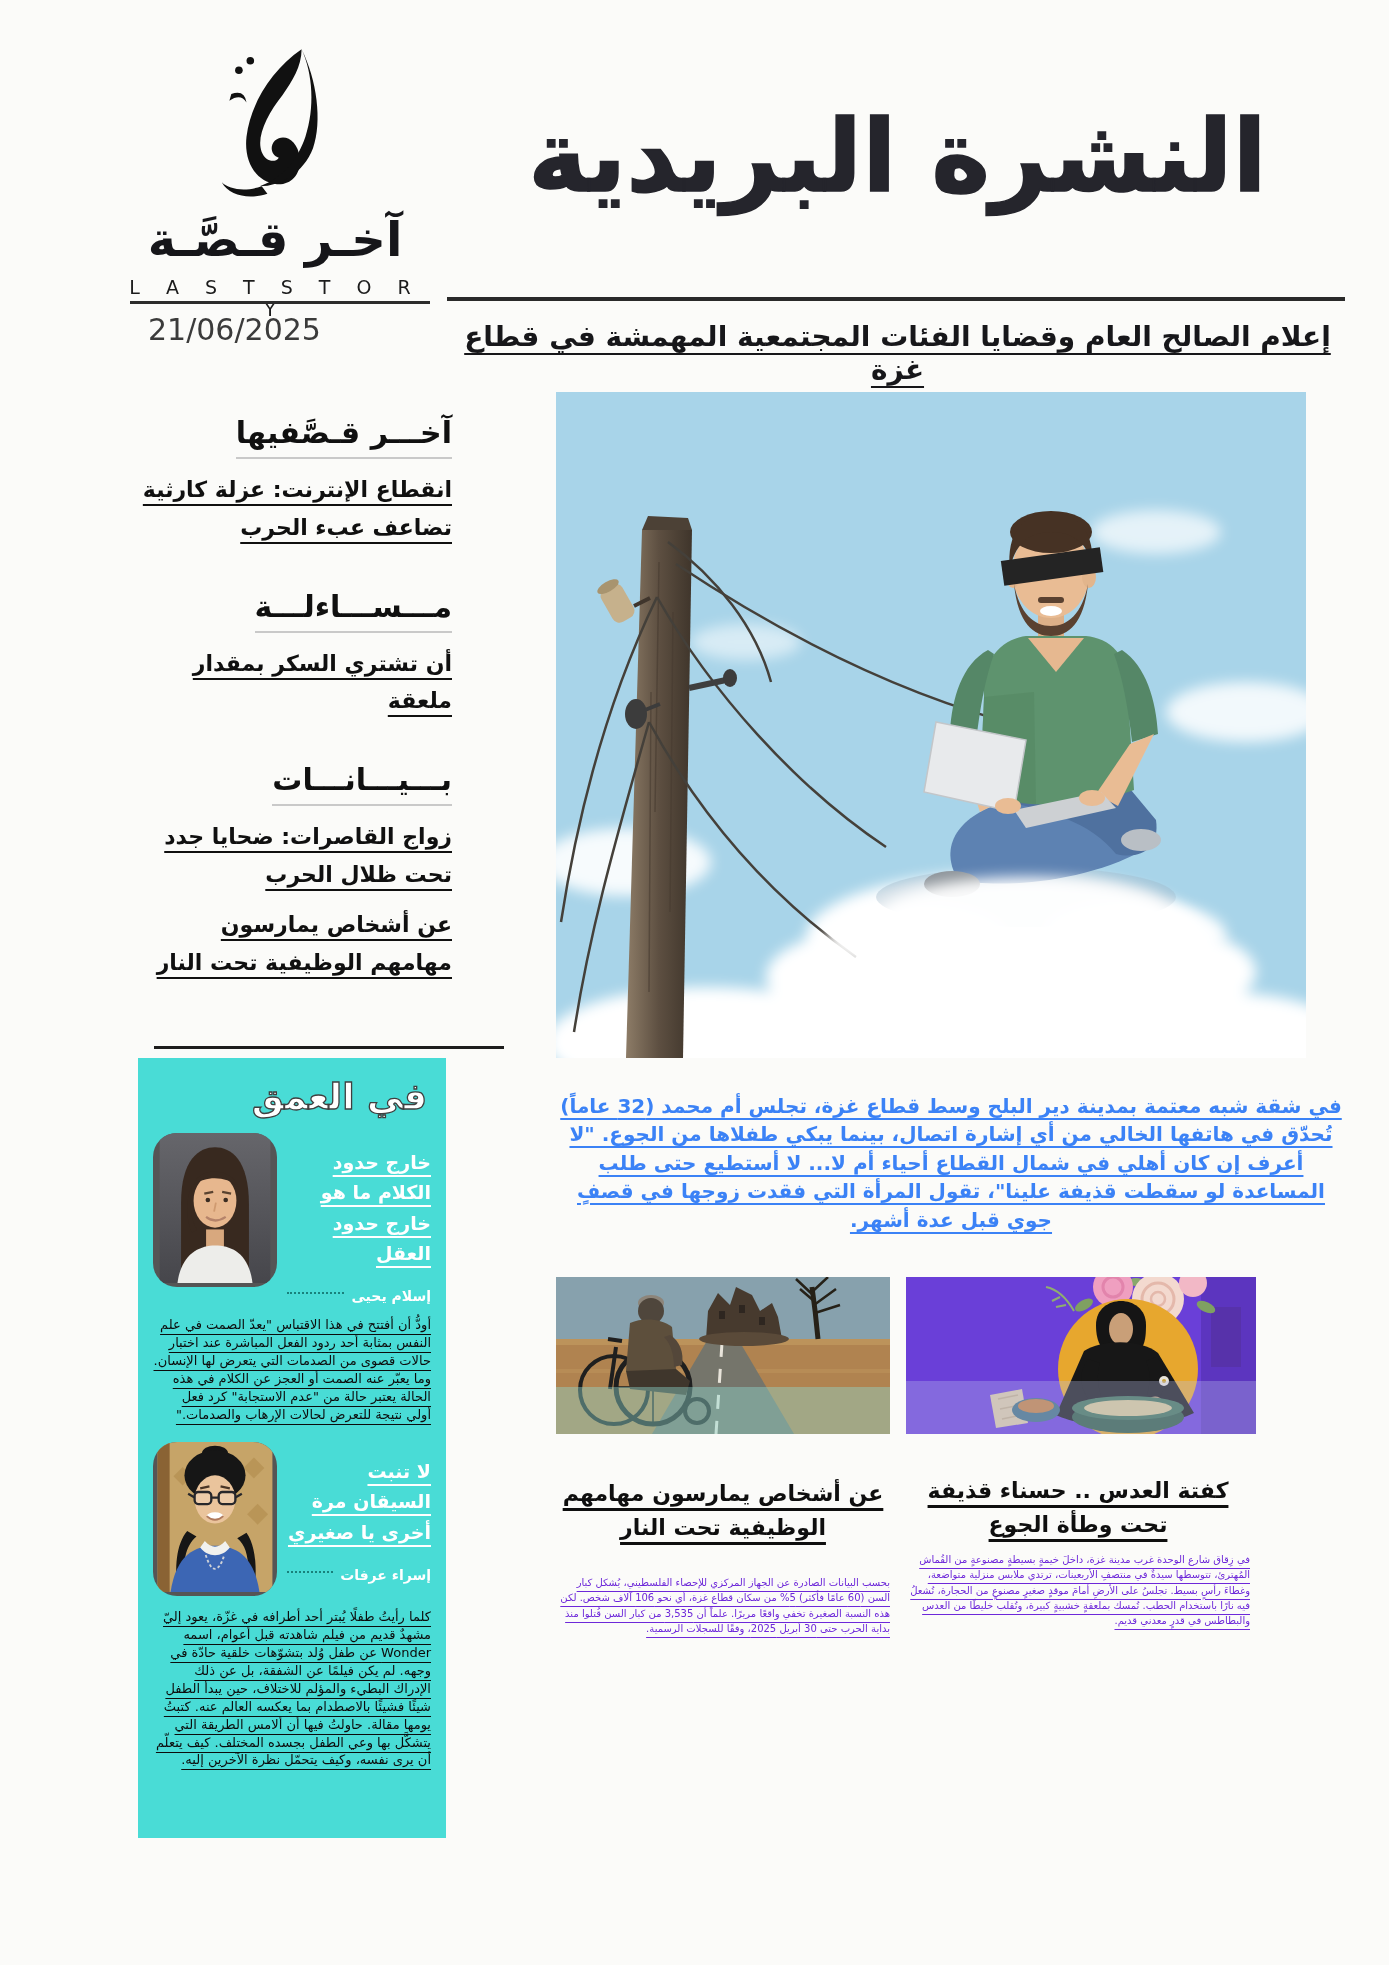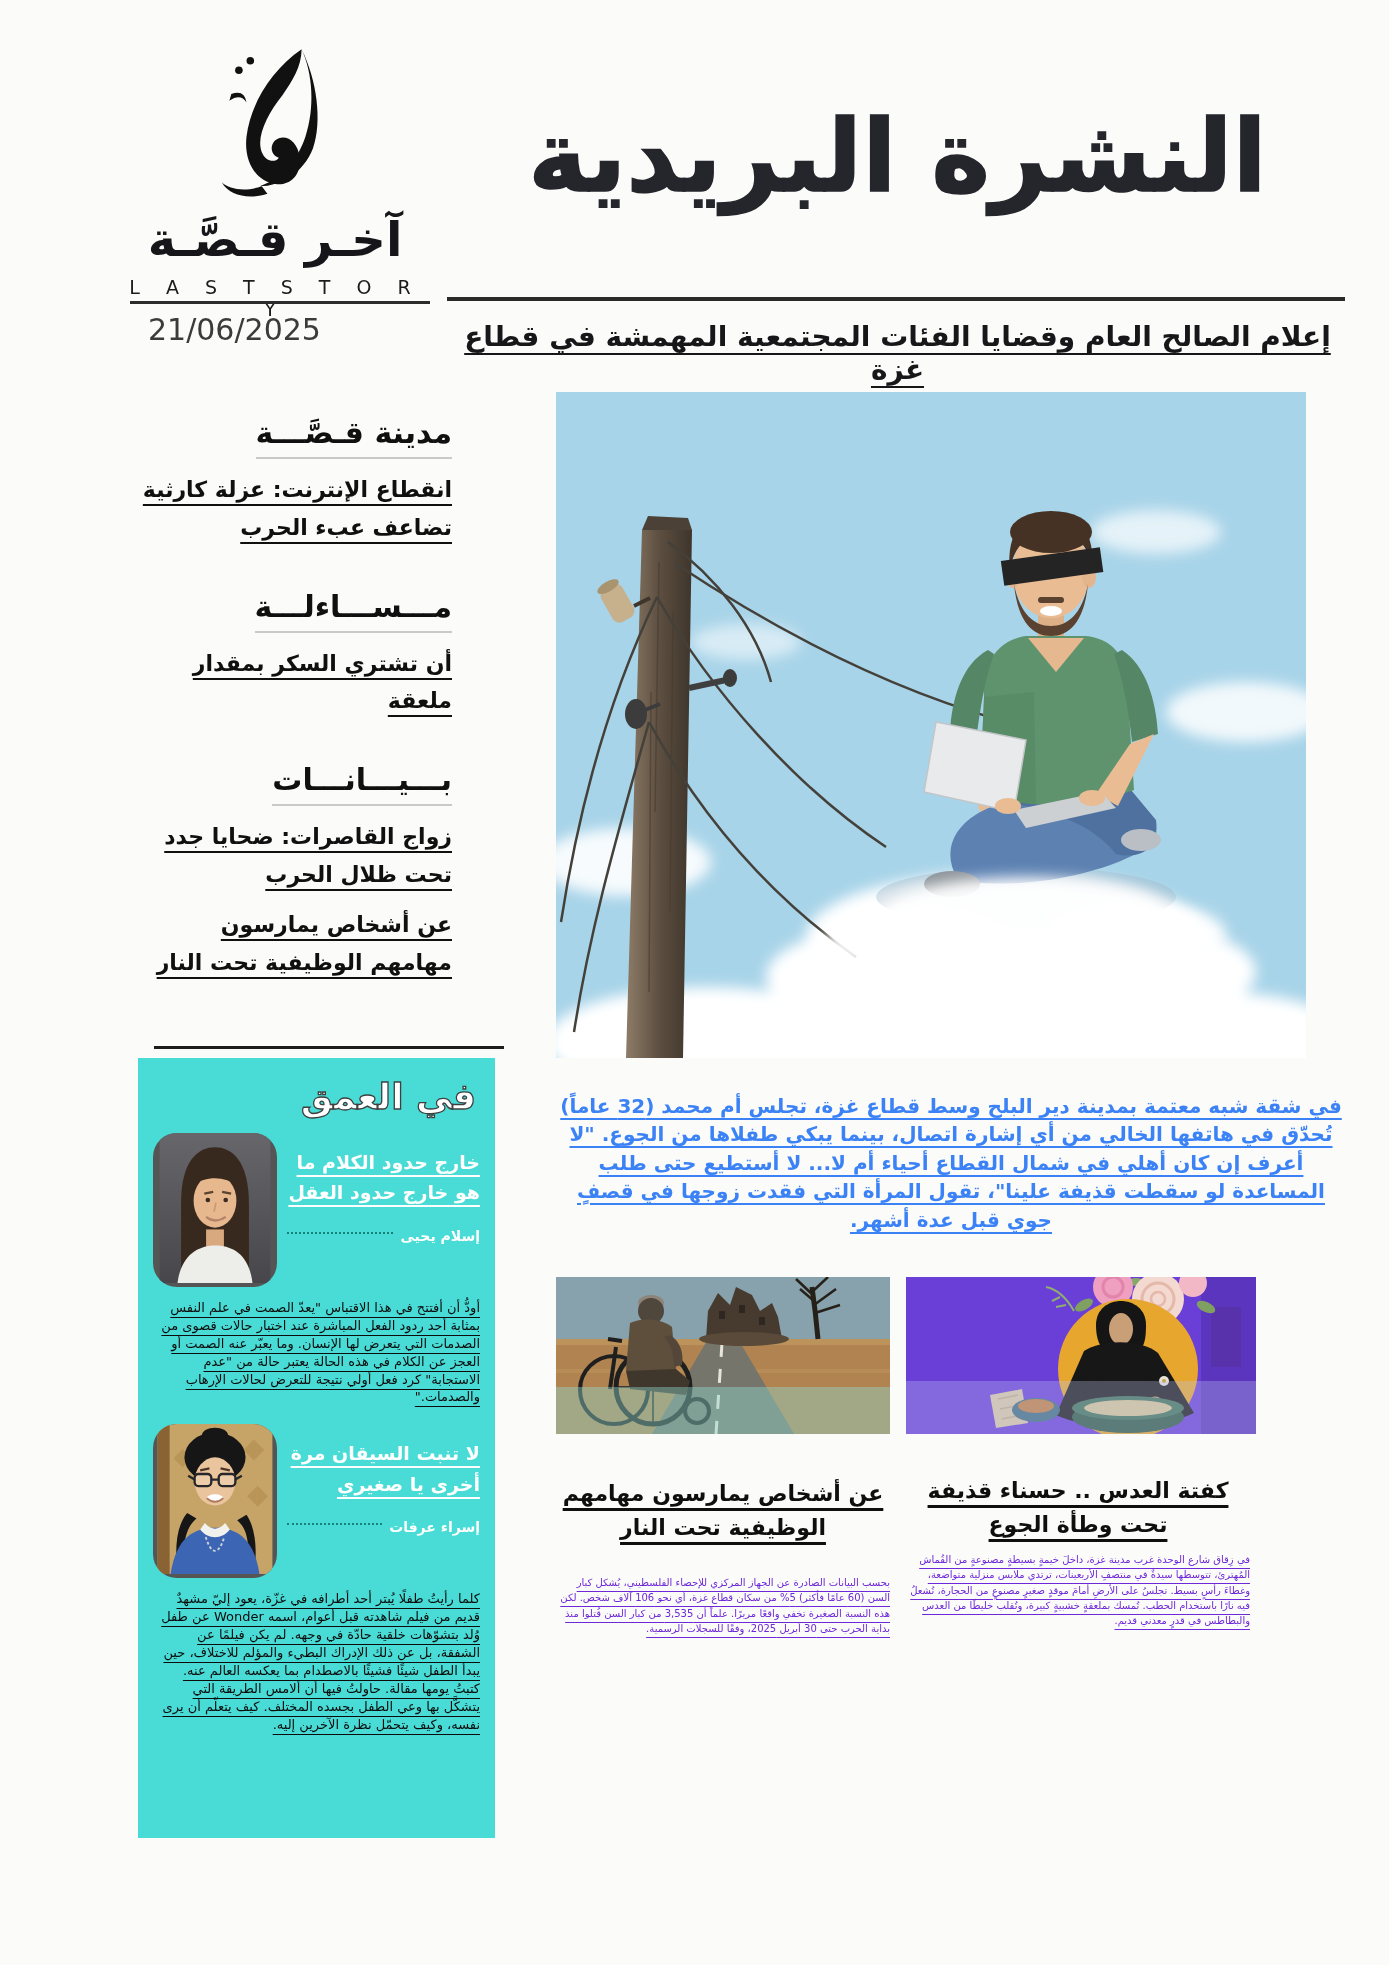--- a/index.html
+++ b/index.html
@@ -39,21 +39,21 @@
   }
   .toc-link{
     display:block; margin-top:12px; font-size:22px; font-weight:bold;
     line-height:1.72; color:#101010; cursor:pointer;
   }
   .toc-gap{margin-top:42px;}
   .sidebar-rule{left:154px; top:1046px; width:350px; height:3px; background:#1d1d1d;}
 
   
   .deep{
-    left:138px; top:1058px; width:357px; height:780px; background:#49dcd6;
+    left:138px; top:1058px; width:308px; height:780px; background:#49dcd6;
     box-sizing:border-box; padding:12px 15px 0 15px; overflow:hidden;
   }
   .deep-h{
     text-align:right; color:#ffffff; font-size:36px; font-weight:bold;
     -webkit-text-stroke:1.3px #3f3f3f; margin:4px 4px 12px 0; line-height:1.3;
   }
   .deep-row{display:flex; gap:10px; align-items:flex-start;}
   .deep-txt{flex:1; padding-top:14px;}
   .deep-title{
     color:#fff; font-size:19px; font-weight:bold; line-height:1.6; text-align:right;
@@ -113,21 +113,21 @@
   <div class="abs date" dir="ltr">21/06/2025</div>
 
   <div class="abs masthead">
     <div class="masthead-title">النشرة البريدية</div>
   </div>
   <div class="abs masthead-rule"></div>
   <div class="abs tagline u">إعلام الصالح العام وقضايا الفئات المجتمعية المهمشة في قطاع غزة</div>
 
   <nav class="abs toc">
     <div class="toc-head-wrap">
-      <span class="toc-head">مدينة قـصَّـــة</span>
+      <span class="toc-head">آخـــر قـصَّفيها</span>
     </div>
     <a class="toc-link u">انقطاع الإنترنت: عزلة كارثية تضاعف عبء الحرب</a>
 
     <div class="toc-head-wrap toc-gap">
       <span class="toc-head">مـــســـاءلـــة</span>
     </div>
     <a class="toc-link u">أن تشتري السكر بمقدار ملعقة</a>
 
     <div class="toc-head-wrap toc-gap">
       <span class="toc-head">بـــيـــانـــات</span>

